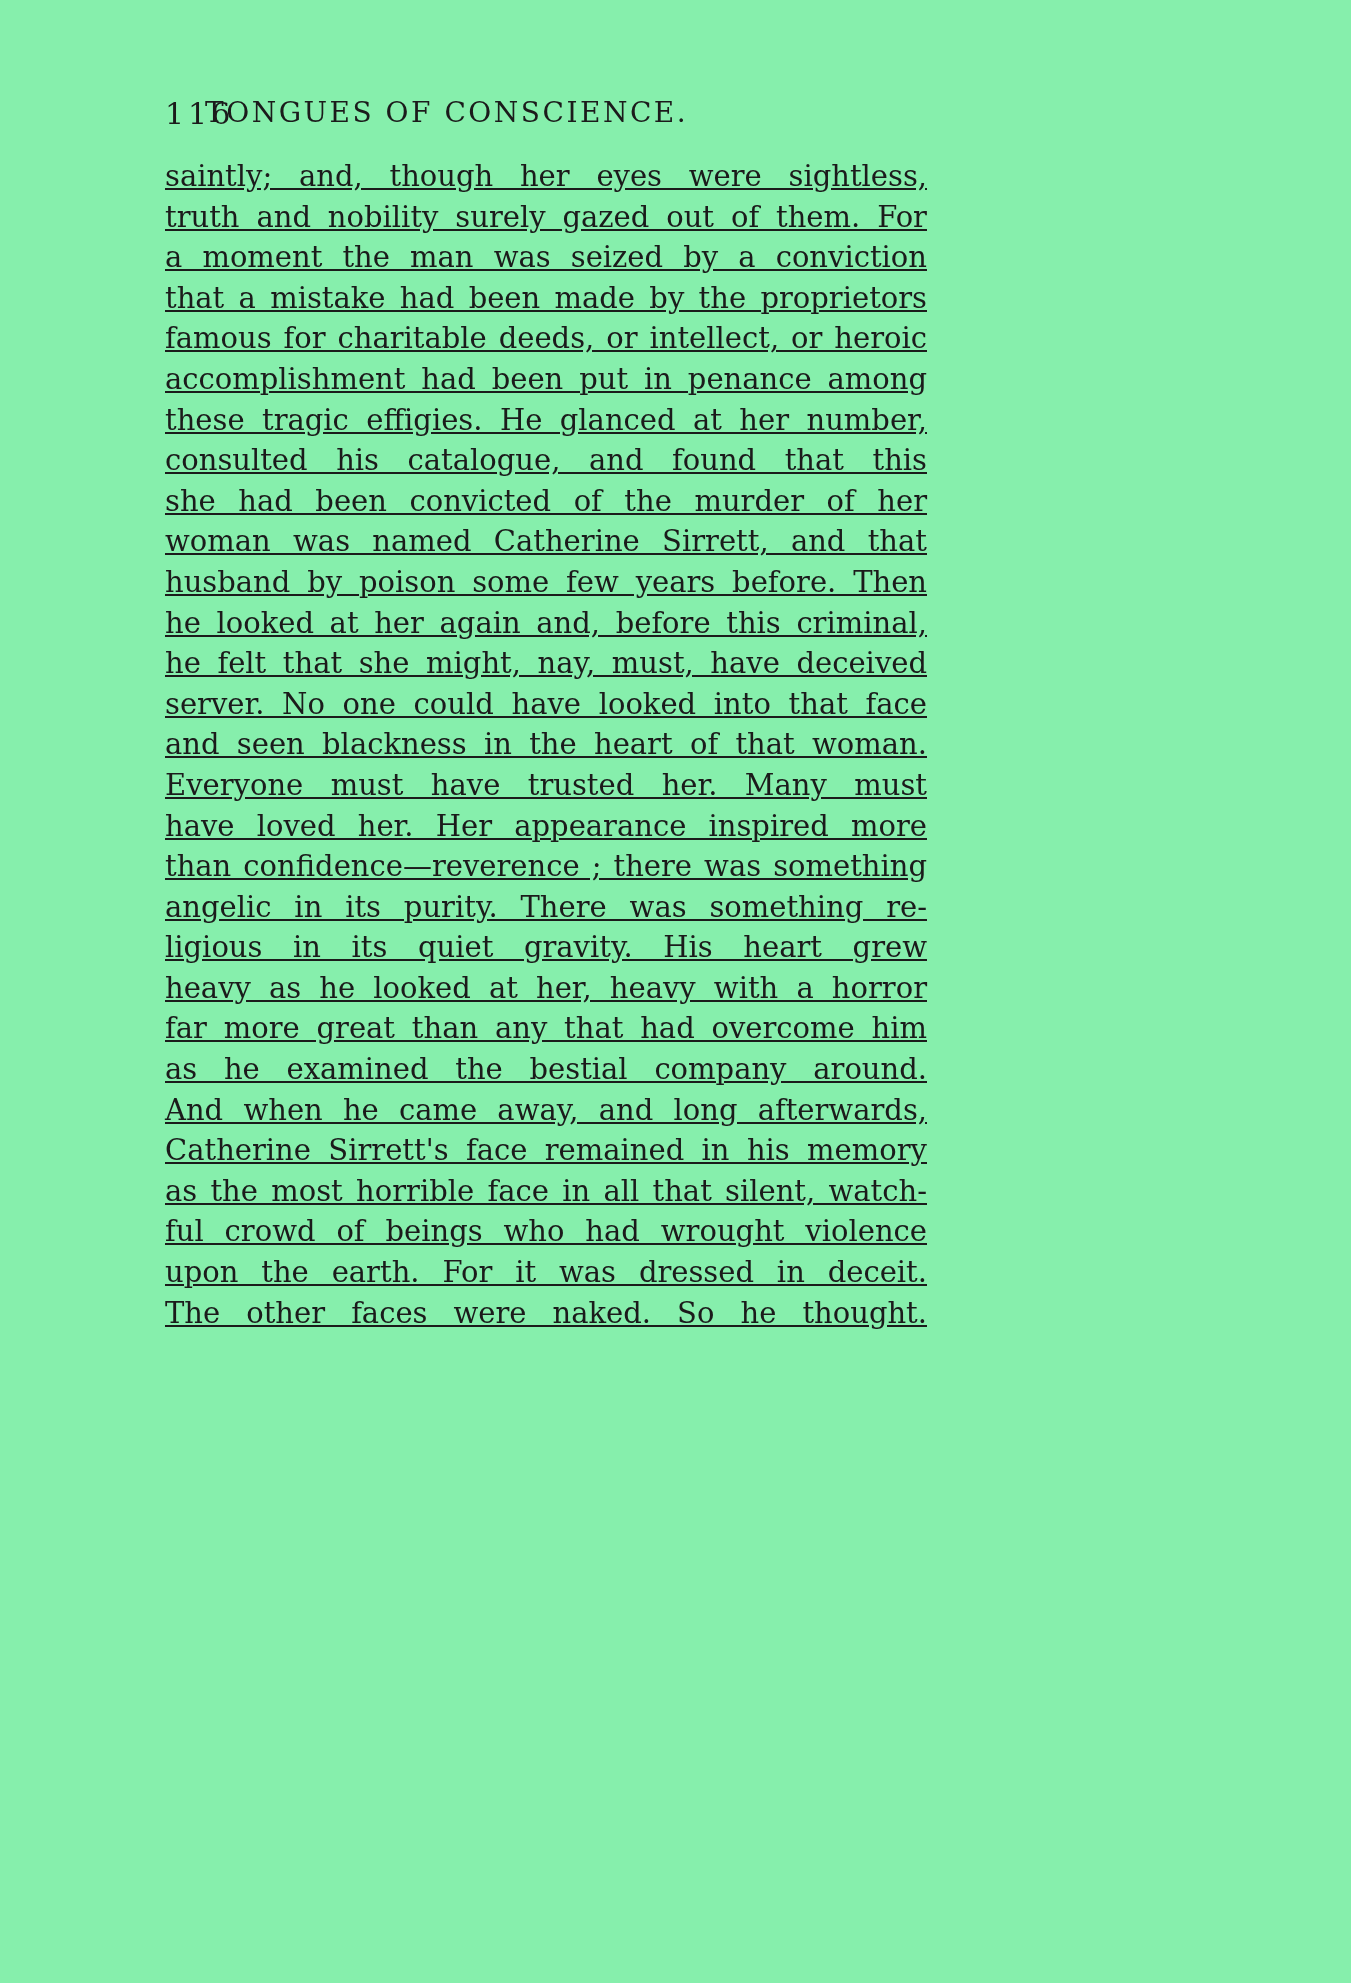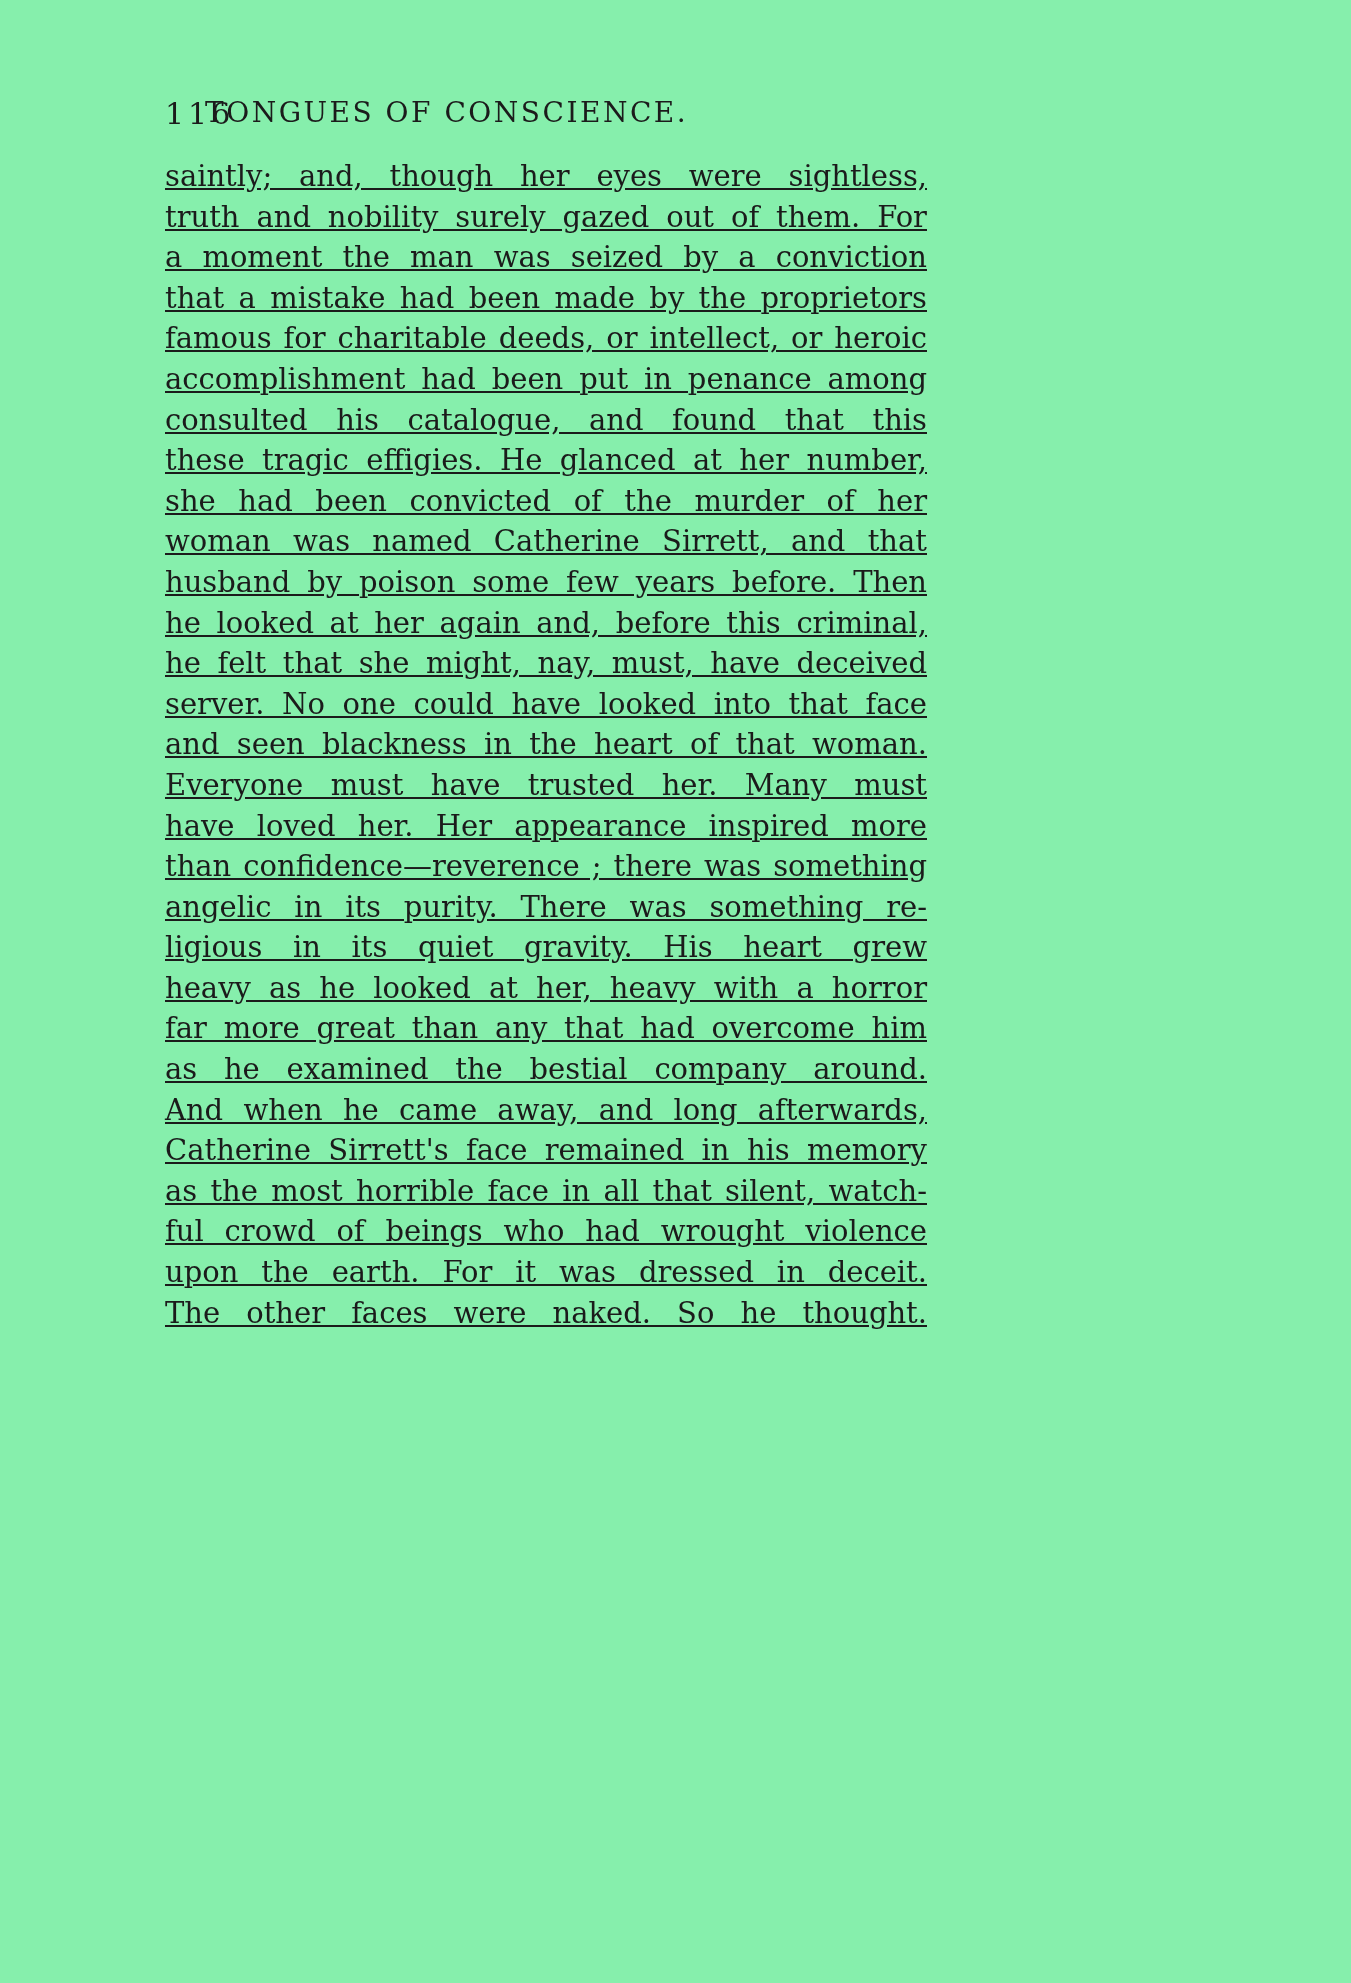--- a/index.html
+++ b/index.html
@@ -69,22 +69,22 @@
       <span class="page-number">116</span>
       <div class="header-title">TONGUES OF CONSCIENCE.</div>
     </div>
     <div class="body-text">
         <div class="text-line">saintly; and, though her eyes were sightless,</div>
         <div class="text-line">truth and nobility surely gazed out of them. For</div>
         <div class="text-line">a moment the man was seized by a conviction</div>
         <div class="text-line">that a mistake had been made by the proprietors</div>
         <div class="text-line">famous for charitable deeds, or intellect, or heroic</div>
         <div class="text-line">accomplishment had been put in penance among</div>
+        <div class="text-line">these tragic effigies. He glanced at her number,</div>
         <div class="text-line">consulted his catalogue, and found that this</div>
-        <div class="text-line">these tragic effigies. He glanced at her number,</div>
         <div class="text-line">she had been convicted of the murder of her</div>
         <div class="text-line">woman was named Catherine Sirrett, and that</div>
         <div class="text-line">husband by poison some few years before. Then</div>
         <div class="text-line">he looked at her again and, before this criminal,</div>
         <div class="text-line">he felt that she might, nay, must, have deceived</div>
         <div class="text-line">server. No one could have looked into that face</div>
         <div class="text-line">and seen blackness in the heart of that woman.</div>
         <div class="text-line">Everyone must have trusted her. Many must</div>
         <div class="text-line">have loved her. Her appearance inspired more</div>
         <div class="text-line">than confidence—reverence ; there was something</div>

